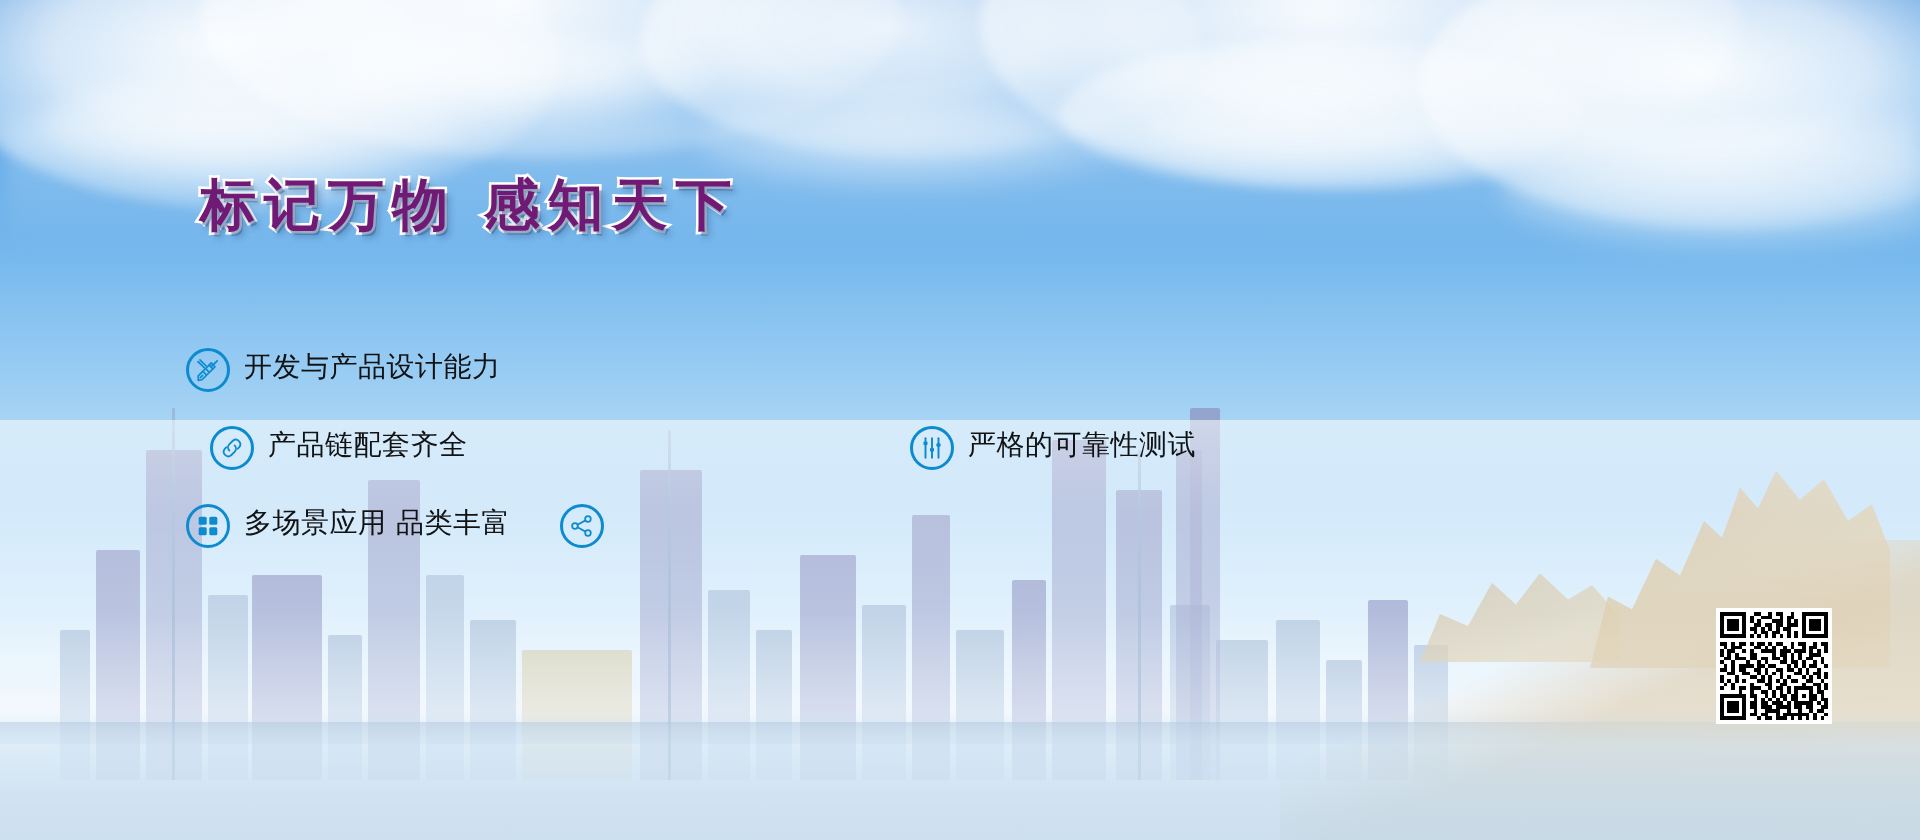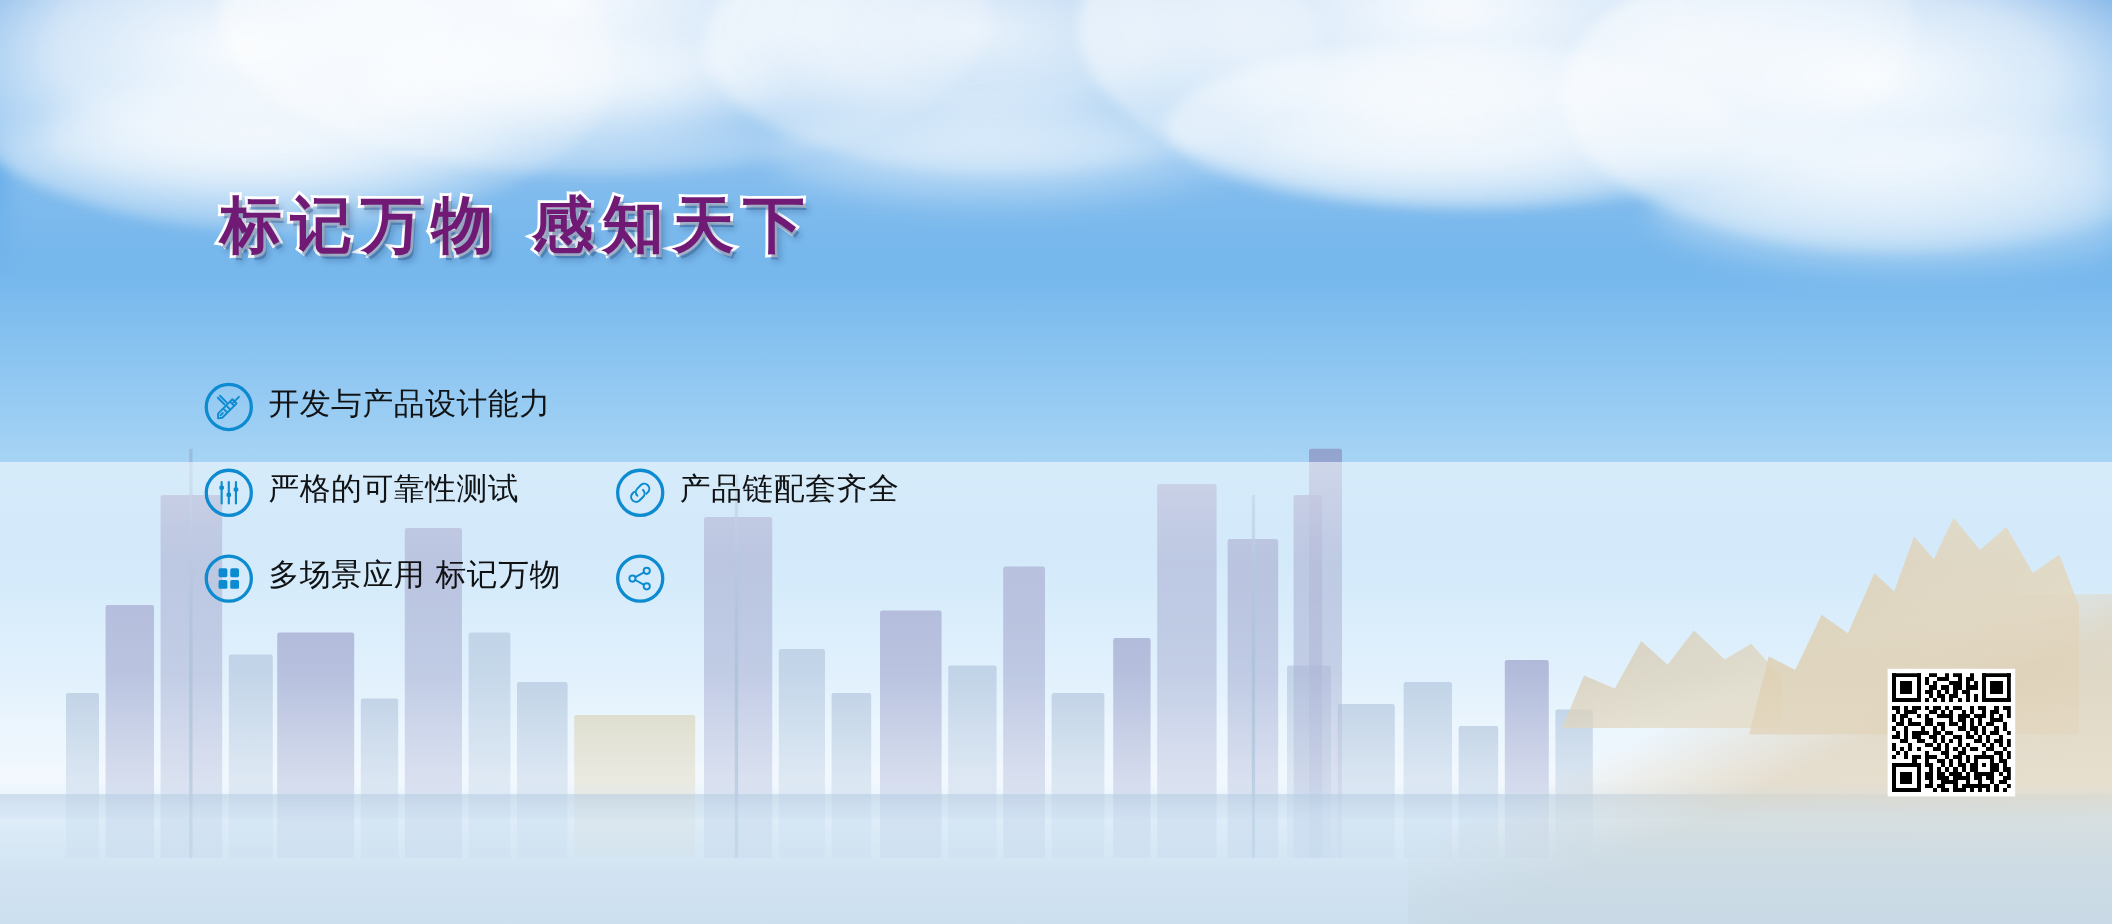--- a/index.html
+++ b/index.html
@@ -288,55 +288,55 @@
               <path d="M10.5 11.5 L12.5 13.5"></path>
               <path d="M2.8 4.2 L8.5 9.9"></path>
               <path d="M4.6 2.6 L10.3 8.3"></path>
             </svg>
           </span>
           <span class="flabel">开发与产品设计能力</span>
         </div>
       </div>
 
       <div class="frow">
+        <div class="fcell col2 shift">
+          <span class="ficon">
+            <svg width="26" height="26" viewBox="0 0 24 24" fill="none" stroke="#0d8bd1" stroke-width="1.7" stroke-linecap="round" stroke-linejoin="round">
+              <path d="M9.6 14.4 A4.2 4.2 0 0 1 9.6 8.5 L12.8 5.3 A4.2 4.2 0 0 1 18.7 11.2 L17.1 12.8"></path>
+              <path d="M14.4 9.6 A4.2 4.2 0 0 1 14.4 15.5 L11.2 18.7 A4.2 4.2 0 0 1 5.3 12.8 L6.9 11.2"></path>
+            </svg>
+          </span>
+          <span class="flabel">产品链配套齐全</span>
+        </div>
         <div class="fcell col1">
           <span class="ficon">
             <svg width="26" height="26" viewBox="0 0 24 24" fill="none" stroke="#0d8bd1" stroke-width="1.8" stroke-linecap="round">
               <path d="M6 3 L6 21"></path>
               <path d="M12 3 L12 21"></path>
               <path d="M18 3 L18 21"></path>
               <rect x="4.1" y="6" width="3.8" height="3.4" rx="1" fill="#0d8bd1" stroke="none"></rect>
               <rect x="10.1" y="12" width="3.8" height="3.4" rx="1" fill="#0d8bd1" stroke="none"></rect>
               <rect x="16.1" y="7.5" width="3.8" height="3.4" rx="1" fill="#0d8bd1" stroke="none"></rect>
             </svg>
           </span>
           <span class="flabel">严格的可靠性测试</span>
         </div>
-        <div class="fcell col2 shift">
-          <span class="ficon">
-            <svg width="26" height="26" viewBox="0 0 24 24" fill="none" stroke="#0d8bd1" stroke-width="1.7" stroke-linecap="round" stroke-linejoin="round">
-              <path d="M9.6 14.4 A4.2 4.2 0 0 1 9.6 8.5 L12.8 5.3 A4.2 4.2 0 0 1 18.7 11.2 L17.1 12.8"></path>
-              <path d="M14.4 9.6 A4.2 4.2 0 0 1 14.4 15.5 L11.2 18.7 A4.2 4.2 0 0 1 5.3 12.8 L6.9 11.2"></path>
-            </svg>
-          </span>
-          <span class="flabel">产品链配套齐全</span>
-        </div>
       </div>
 
       <div class="frow">
         <div class="fcell col1">
           <span class="ficon">
             <svg width="26" height="26" viewBox="0 0 24 24" fill="none" stroke="#0d8bd1" stroke-width="1.6">
               <rect x="3.4" y="3.4" width="7.4" height="7.4" rx="1.4" fill="#0d8bd1" stroke="none"></rect>
               <rect x="13.2" y="3.4" width="7.4" height="7.4" rx="1.4" fill="#0d8bd1" stroke="none"></rect>
               <rect x="3.4" y="13.2" width="7.4" height="7.4" rx="1.4" fill="#0d8bd1" stroke="none"></rect>
               <rect x="13.2" y="13.2" width="7.4" height="7.4" rx="1.4" fill="#0d8bd1" stroke="none"></rect>
             </svg>
           </span>
-          <span class="flabel">多场景应用 标记万物</span>
+          <span class="flabel">多场景应用 品类丰富</span>
         </div>
         <div class="fcell col2 shift">
           <span class="ficon">
             <svg width="26" height="26" viewBox="0 0 24 24" fill="none" stroke="#0d8bd1" stroke-width="1.6" stroke-linecap="round">
               <circle cx="17.5" cy="5.5" r="2.6"></circle>
               <circle cx="5.5" cy="12" r="2.6"></circle>
               <circle cx="17.5" cy="18.5" r="2.6"></circle>
               <path d="M7.9 10.8 L15.2 6.8"></path>
               <path d="M7.9 13.2 L15.2 17.2"></path>
             </svg>

